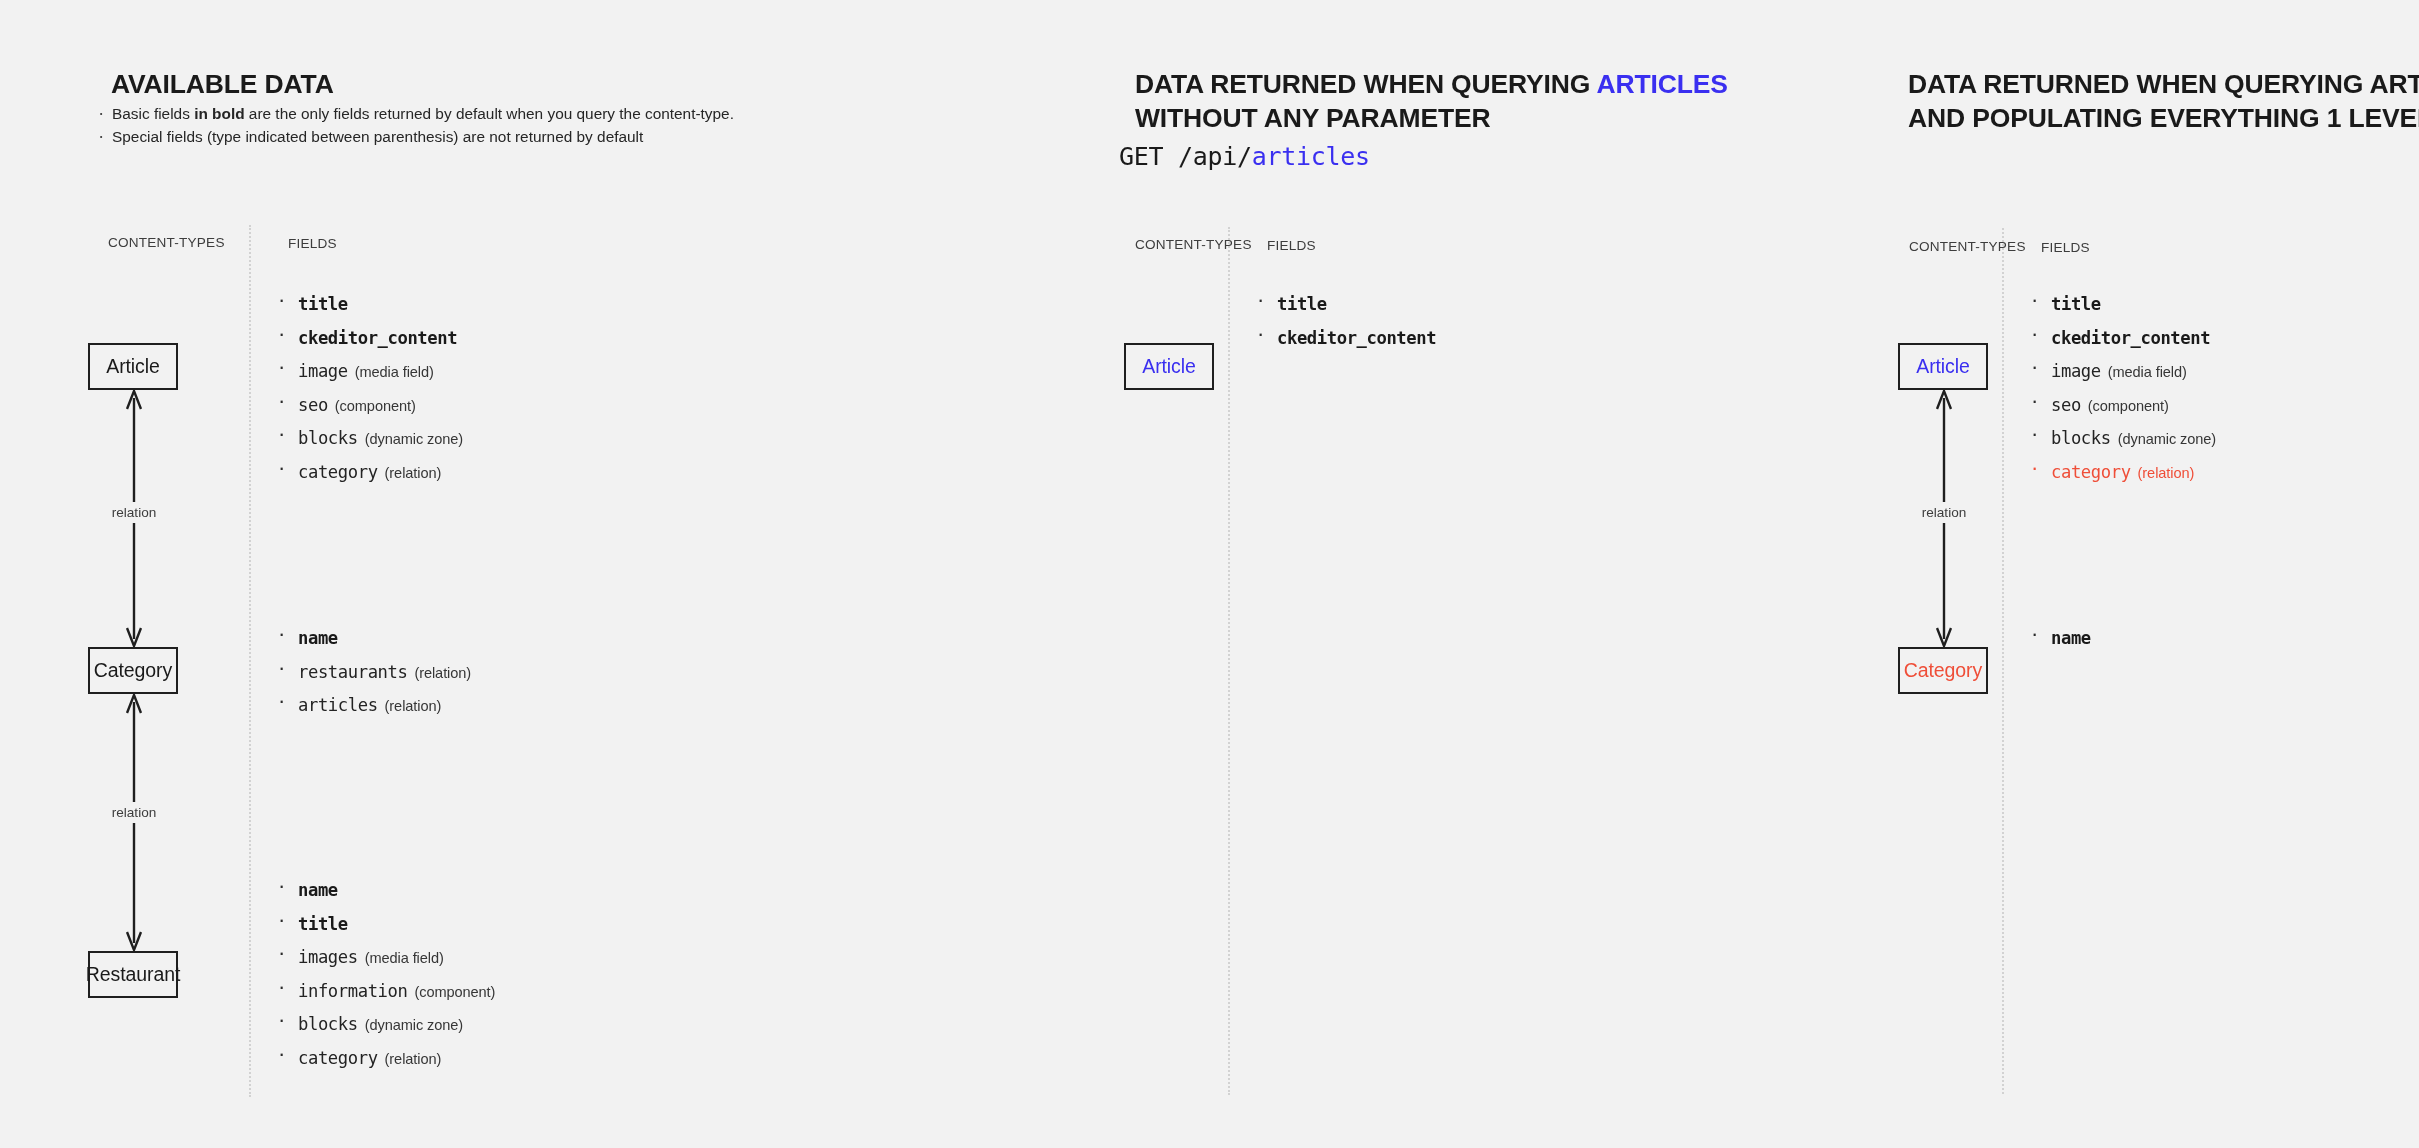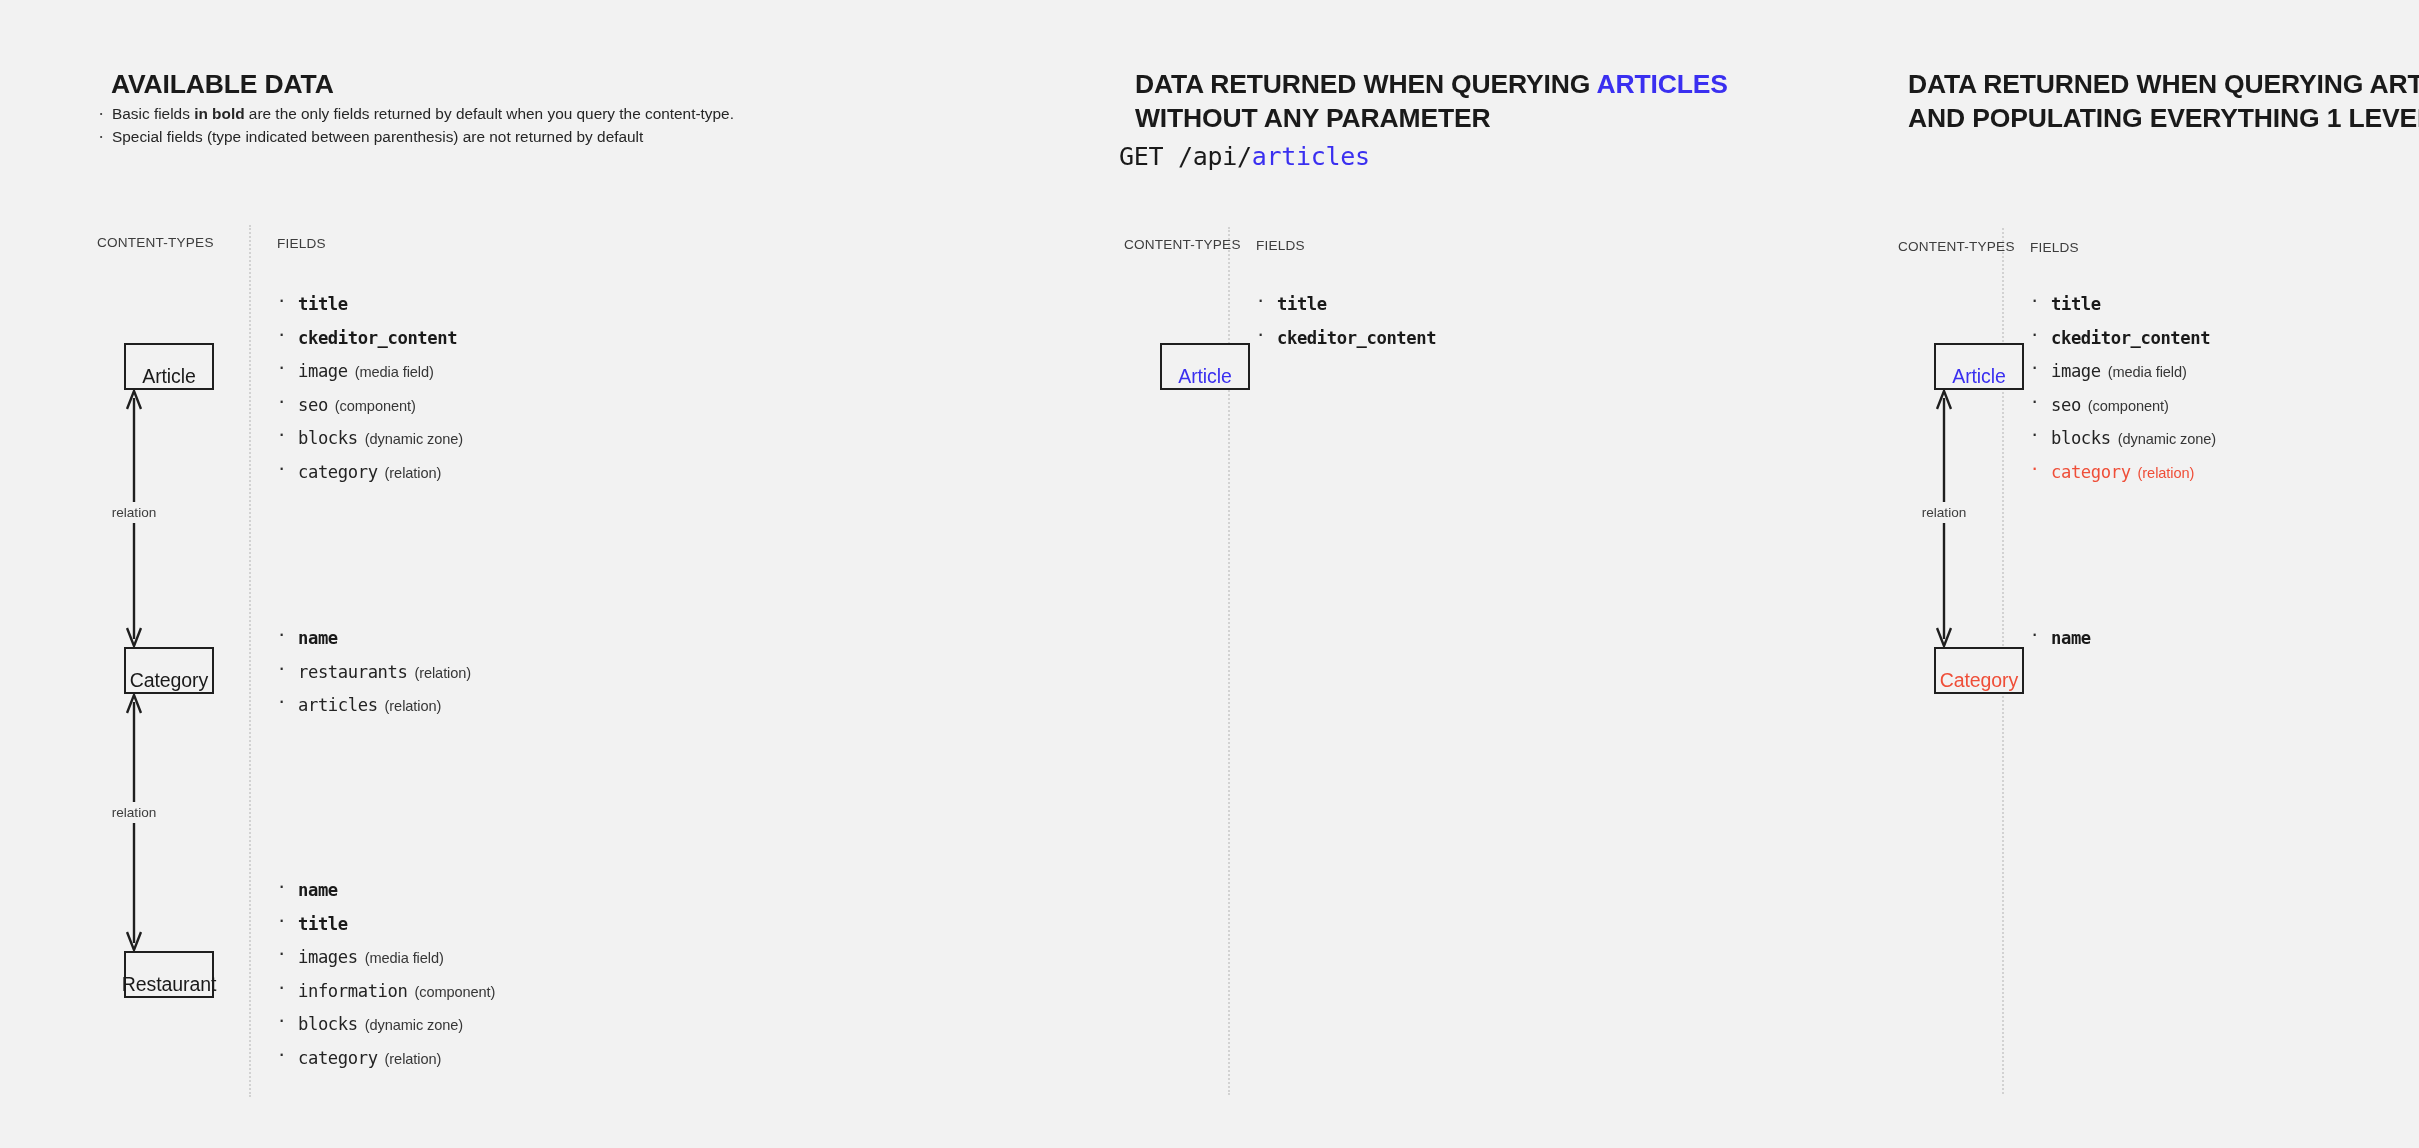--- a/index.html
+++ b/index.html
@@ -76,44 +76,44 @@
   }
   .get-line .path-accent { color: #3a2ff0; }
 
   
   .sub-label {
     position: absolute;
     font-size: 13.6px;
     letter-spacing: 0.2px;
     color: #3d3d3d;
     white-space: nowrap;
+    margin-left: 11px;
   }
 
   
   .dotted-divider {
     position: absolute;
     width: 0px;
     border-left: 2px dotted #d2d2d2;
   }
 
   
   .entity-box {
     position: absolute;
     box-sizing: border-box;
     border: 2.5px solid #1f1f1f;
     background: #f2f2f2;
     display: flex;
-    align-items: flex-end;
+    align-items: center;
     justify-content: center;
     font-size: 19.5px;
     color: #1a1a1a;
     letter-spacing: -0.1px;
     width: 90px;
     height: 47px;
-    margin-left: 36px;
   }
   .entity-box.blue  { color: #3a2ff0; }
   .entity-box.red   { color: #ef4e38; }
 
   
   .relation-arrow {
     position: absolute;
   }
   .relation-arrow svg { display: block; }
   .relation-label {

